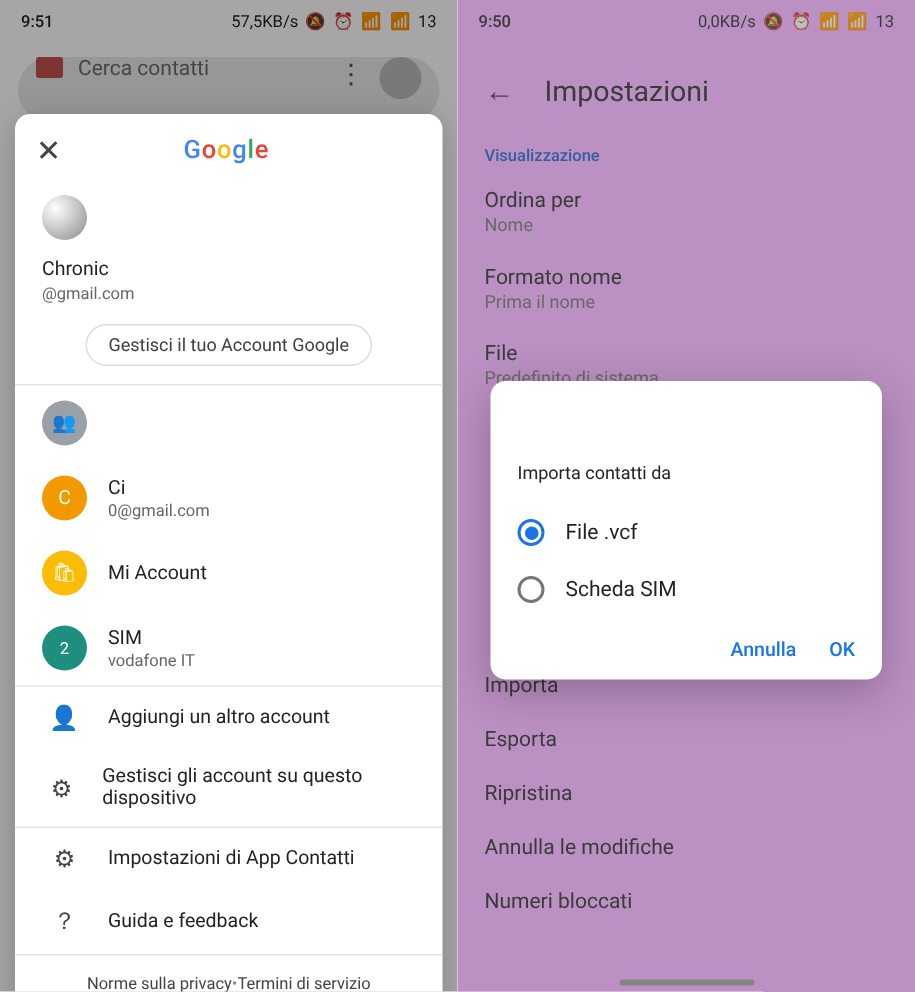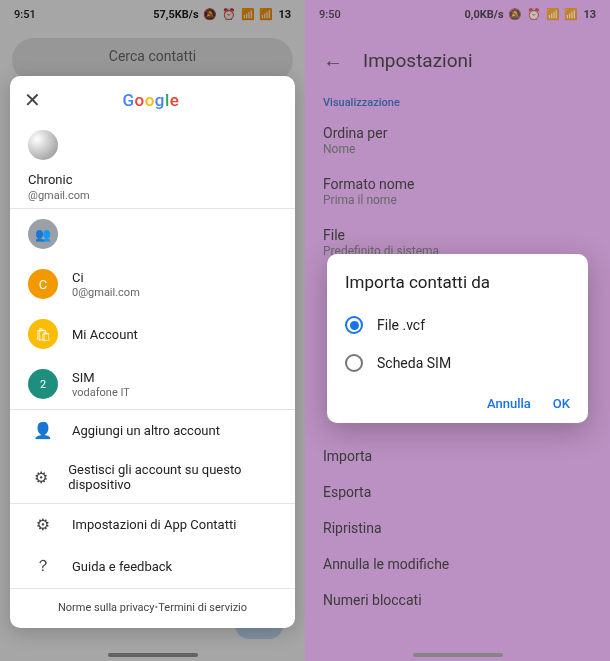--- a/index.html
+++ b/index.html
@@ -4,26 +4,26 @@
 <style>
 * { margin: 0; padding: 0; box-sizing: border-box; font-family: Roboto, Arial, sans-serif; }
 body { width: 610px; height: 661px; display: flex; background: #fff; }
 .screen { width: 305px; height: 661px; position: relative; overflow: hidden; }
 .screen-left { background: #fff; }
 .screen-right { background: #f0abfc; }
 
 
 .statusbar { height: 28px; display: flex; align-items: center; justify-content: space-between; padding: 0 14px; font-size: 11px; color: #222; }
 .statusbar .sb-left { font-weight: 500; }
-.statusbar .sb-right { display: flex; align-items: center; gap: 5px; font-weight: bold; }
+.statusbar .sb-right { display: flex; align-items: center; gap: 5px; }
 .sb-ico { font-size: 11px; }
 
 
 .left-bg { position: absolute; inset: 0; }
-.searchrow { margin: 10px 12px 0; background: #e8e8e8; border-radius: 22px; height: 44px; display: flex; align-items: center; padding: 0 12px; gap: 10px; flex-direction: column; }
+.searchrow { margin: 10px 12px 0; background: #e8e8e8; border-radius: 22px; height: 44px; display: flex; align-items: flex-start; padding: 0 12px; gap: 10px; }
 .searchrow .menuico { width: 18px; height: 14px; background: #c0504d; border-radius: 2px; }
 .searchrow .stxt { color: #6b6b6b; font-size: 14px; flex: 1; }
 .searchrow .dots { color: #555; font-size: 18px; }
 .searchrow .av { width: 28px; height: 28px; border-radius: 50%; background: #bbb; }
 .contactrow { display: flex; align-items: center; gap: 14px; padding: 10px 28px; }
 .contactrow .cav { width: 36px; height: 36px; border-radius: 50%; background: #ddd; }
 .contactrow .cname { font-size: 14px; color: #333; }
 .fab { position: absolute; right: 22px; bottom: 22px; width: 48px; height: 48px; border-radius: 14px; background: #c7dff9; display: flex; align-items: center; justify-content: center; font-size: 24px; color: #0b57d0; }
 .homebar { position: absolute; bottom: 4px; left: 50%; transform: translateX(-50%); width: 90px; height: 4px; background: #999; border-radius: 2px; }
 
@@ -57,21 +57,21 @@
 
 .r-titlerow { display: flex; align-items: center; gap: 20px; padding: 20px 18px 16px; }
 .r-titlerow .back { font-size: 20px; color: #333; }
 .r-titlerow .rtitle { font-size: 19px; color: #222; }
 .r-shead { font-size: 11px; color: #185abc; font-weight: 500; margin: 8px 0 6px 18px; }
 .r-item { padding: 10px 18px; }
 .r-item .ititle { font-size: 14px; color: #222; }
 .r-item .isub { font-size: 12px; color: #6b6b6b; margin-top: 1px; }
 .r-scrim { position: absolute; inset: 0; background: rgba(100,100,100,0.38); }
 .dialog { position: absolute; top: 254px; left: 22px; right: 22px; background: #fff; border-radius: 10px; padding: 18px 18px 12px; box-shadow: 0 8px 30px rgba(0,0,0,0.25); }
-.dialog .dtitle { font-size: 17px; color: #222; margin-bottom: 14px; }
+.dialog .dtitle { font-size: 12px; color: #222; margin-bottom: 14px; margin-top: 36px; }
 .dopt { display: flex; align-items: center; gap: 14px; padding: 10px 0; }
 .radio { width: 18px; height: 18px; border: 2px solid #757575; border-radius: 50%; display: flex; align-items: center; justify-content: center; }
 .radio.on { border-color: #1a73e8; }
 .radio.on::after { content: ''; width: 9px; height: 9px; background: #1a73e8; border-radius: 50%; }
 .dopt .olabel { font-size: 14px; color: #222; }
 .dbtns { display: flex; justify-content: flex-end; gap: 22px; margin-top: 14px; }
 .dbtns span { font-size: 13px; color: #1a73e8; font-weight: 500; }
 </style>
 </head>
 <body>
@@ -110,20 +110,21 @@
       <span class="close">✕</span>
       <span class="glogo"><span class="b1">G</span><span class="r">o</span><span class="y">o</span><span class="b2">g</span><span class="g">l</span><span class="r2">e</span></span>
     </div>
     <div class="profile">
       <span class="pav"></span>
       <div class="pinfo">
         <div class="pname">Chronic</div>
         <div class="pemail">@gmail.com</div>
       </div>
     </div>
+    <div class="managebtn">Gestisci il tuo Account Google</div>
     <div class="sep"></div>
     <div class="acctrow">
       <span class="aico grey">👥</span>
     </div>
     <div class="acctrow">
       <span class="aico orange">C</span>
       <div class="atext">
         <div class="atitle">Ci</div>
         <div class="asub">0@gmail.com</div>
       </div>

